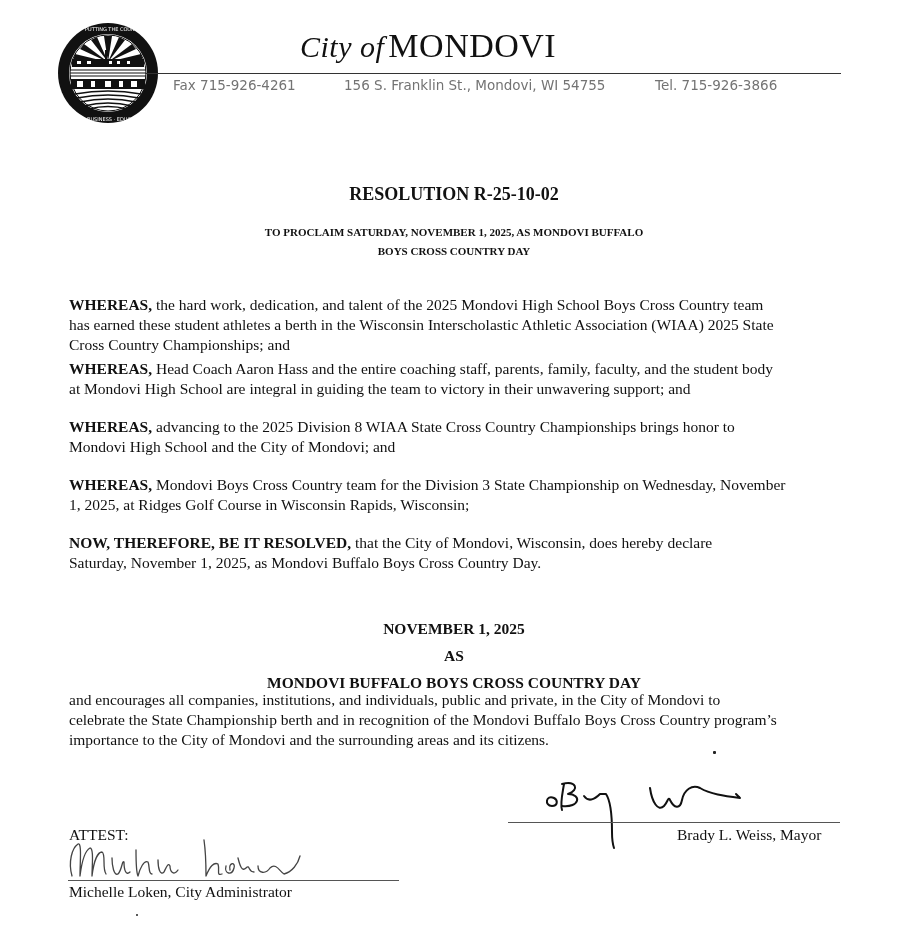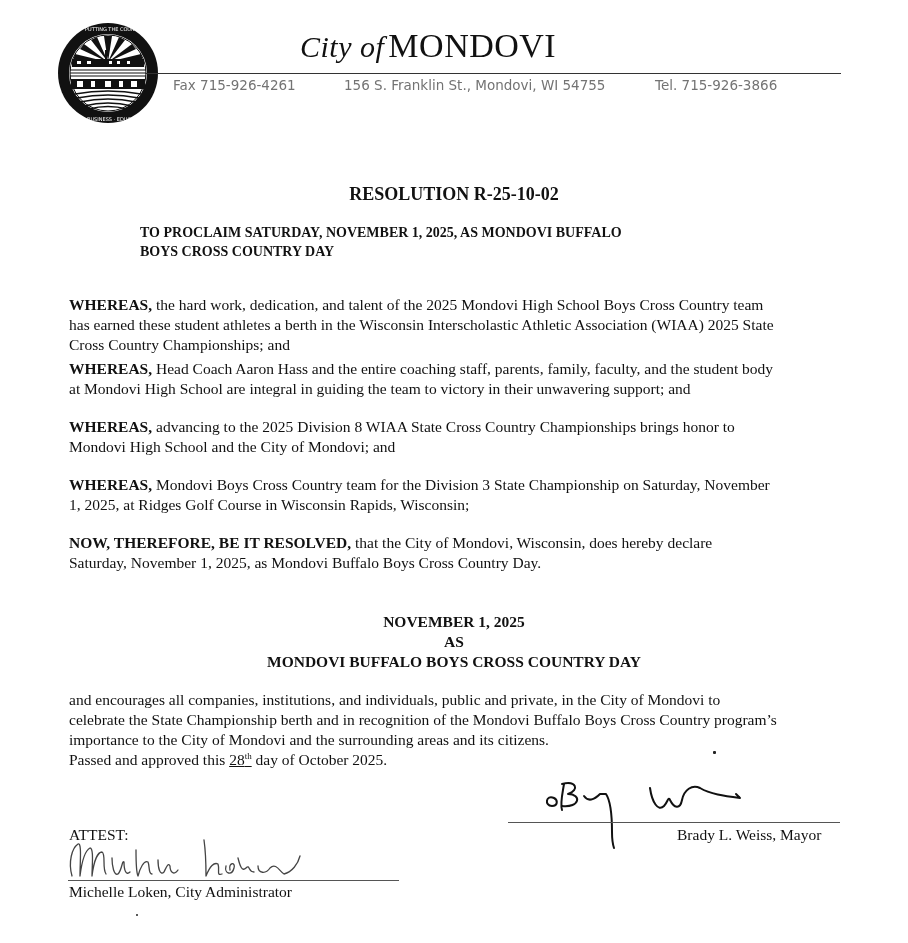--- a/index.html
+++ b/index.html
@@ -13,25 +13,25 @@
   .city-title .caps { font-size: 34px; letter-spacing: 0.5px; }
   .header-rule { left: 145px; top: 73px; width: 696px; height: 0; border-top: 1.5px solid #333; }
   .contact { top: 77px; font-family: "DejaVu Sans", sans-serif; font-size: 13.5px; color: #737373; white-space: nowrap; }
   .contact.fax { left: 173px; }
   .contact.addr { left: 344px; }
   .contact.tel { left: 655px; }
 
   
   .serif { font-family: "Liberation Serif", serif; }
   .res-number { left: 0; width: 908px; top: 184px; text-align: center; font-weight: bold; font-size: 18px; }
-  .res-title { left: 140px; width: 628px; top: 223px; text-align: left; font-weight: bold; font-size: 14px; line-height: 19px; }
+  .res-title { left: 140px; width: 628px; top: 223px; text-align: center; font-weight: bold; font-size: 11px; line-height: 19px; }
   .para { left: 69px; width: 780px; font-size: 15.5px; line-height: 20px; text-align: left; }
   .para b { font-weight: bold; }
   .proclaim { left: 0; width: 908px; top: 612px; text-align: center; font-weight: bold; font-size: 15.5px; line-height: 20px; }
-  .proclaim div { margin: 0; }
+  .proclaim div { margin: 7px; }
 
   .passed u { text-decoration: underline; }
   .passed sup { font-size: 9px; vertical-align: 6px; line-height: 0; }
 
   
   .mayor-line { left: 508px; top: 822px; width: 332px; border-top: 1px solid #555; }
   .mayor-name { left: 677px; top: 826px; font-size: 15.5px; white-space: nowrap; }
   .mayor-sig { left: 540px; top: 776px; width: 240px; height: 80px; }
 
   .attest-label { left: 69px; top: 826px; font-size: 15.5px; }
@@ -124,40 +124,39 @@
   <div><b>WHEREAS,</b><span> Head Coach Aaron Hass and the entire coaching staff, parents, family, faculty, and the student body</span></div>
   <div>at Mondovi High School are integral in guiding the team to victory in their unwavering support; and</div>
 </div>
 
 <div class="abs serif para" style="top:417px;">
   <div><b>WHEREAS,</b><span> advancing to the 2025 Division 8 WIAA State Cross Country Championships brings honor to</span></div>
   <div>Mondovi High School and the City of Mondovi; and</div>
 </div>
 
 <div class="abs serif para" style="top:475px;">
-  <div><b>WHEREAS,</b><span> Mondovi Boys Cross Country team for the Division 3 State Championship on Saturday, November</span></div>
+  <div><b>WHEREAS,</b><span> Mondovi Boys Cross Country team for the Division 3 State Championship on Wednesday, November</span></div>
   <div>1, 2025, at Ridges Golf Course in Wisconsin Rapids, Wisconsin;</div>
 </div>
 
 <div class="abs serif para" style="top:533px;">
   <div><b>NOW, THEREFORE, BE IT RESOLVED,</b><span> that the City of Mondovi, Wisconsin, does hereby declare</span></div>
   <div>Saturday, November 1, 2025, as Mondovi Buffalo Boys Cross Country Day.</div>
 </div>
 
 <div class="abs serif proclaim">
   <div>NOVEMBER 1, 2025</div>
   <div>AS</div>
   <div>MONDOVI BUFFALO BOYS CROSS COUNTRY DAY</div>
 </div>
 
 <div class="abs serif para" style="top:690px;">
   <div>and encourages all companies, institutions, and individuals, public and private, in the City of Mondovi to</div>
   <div>celebrate the State Championship berth and in recognition of the Mondovi Buffalo Boys Cross Country program’s</div>
   <div>importance to the City of Mondovi and the surrounding areas and its citizens.</div>
-  <div class="passed"><span>Passed and approved this </span><u><span>28</span><sup>th</sup></u><span> day of October 2025.</span></div>
 </div>
 
 <div class="abs speck" style="left:713px; top:751px;"></div>
 
 <div class="abs mayor-sig">
   <svg width="240" height="80" viewBox="0 0 240 80">
     <g fill="none" stroke="#111" stroke-width="2" stroke-linecap="round" stroke-linejoin="round">
       <path d="M14 22 C6 18 4 30 12 30 C18 30 18 24 14 22"></path>
       <path d="M24 8 C22 20 20 28 22 34"></path>
       <path d="M22 8 C36 4 40 14 28 18 C42 18 40 32 22 30"></path>

